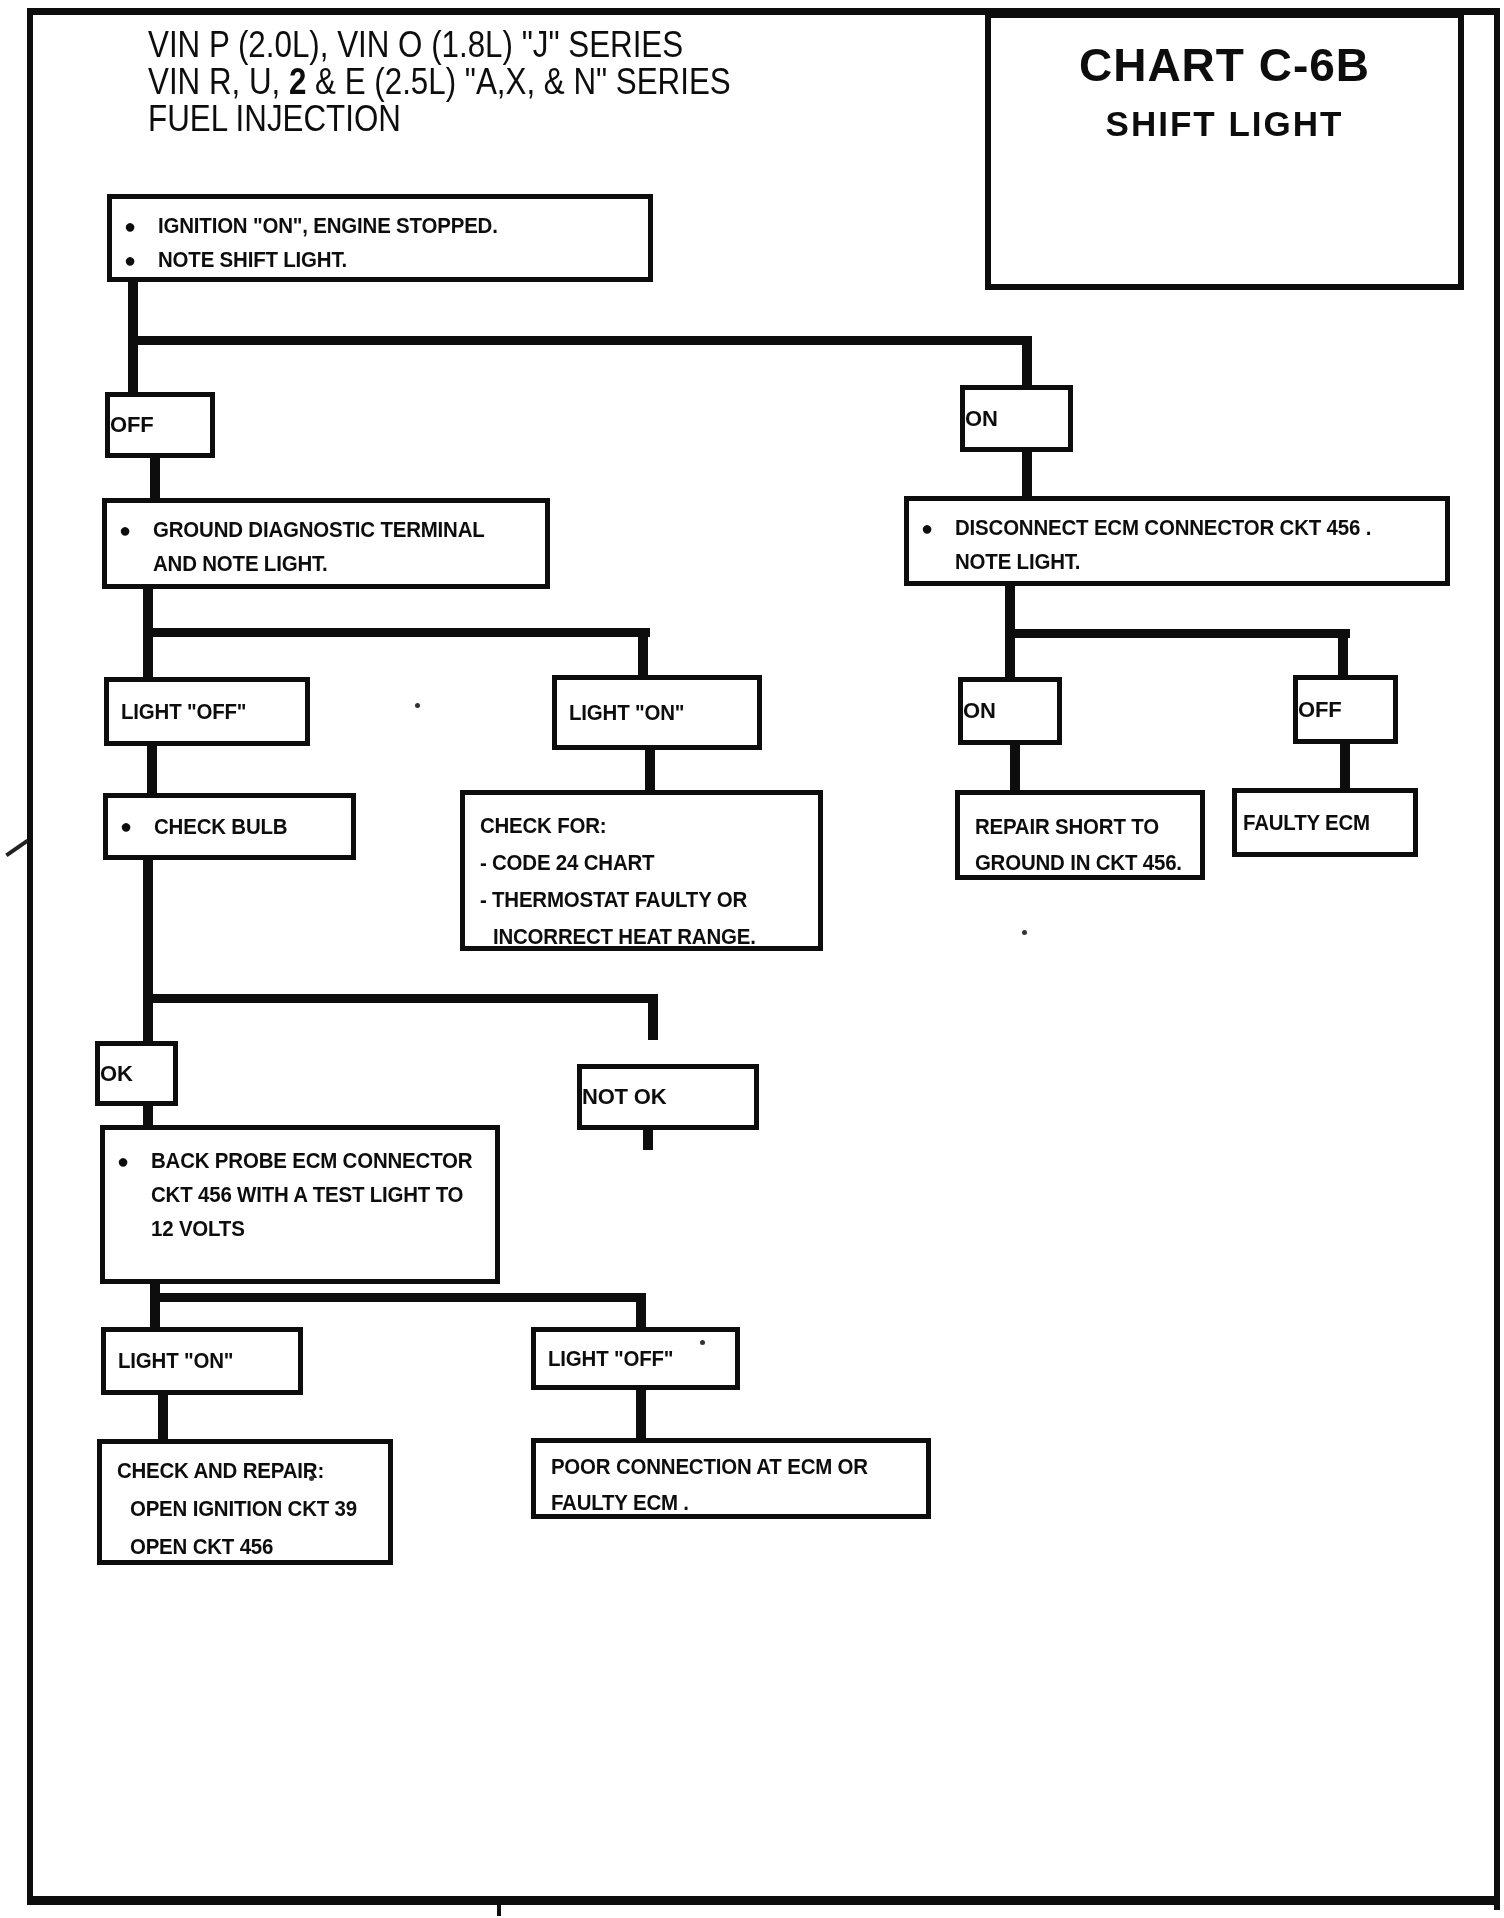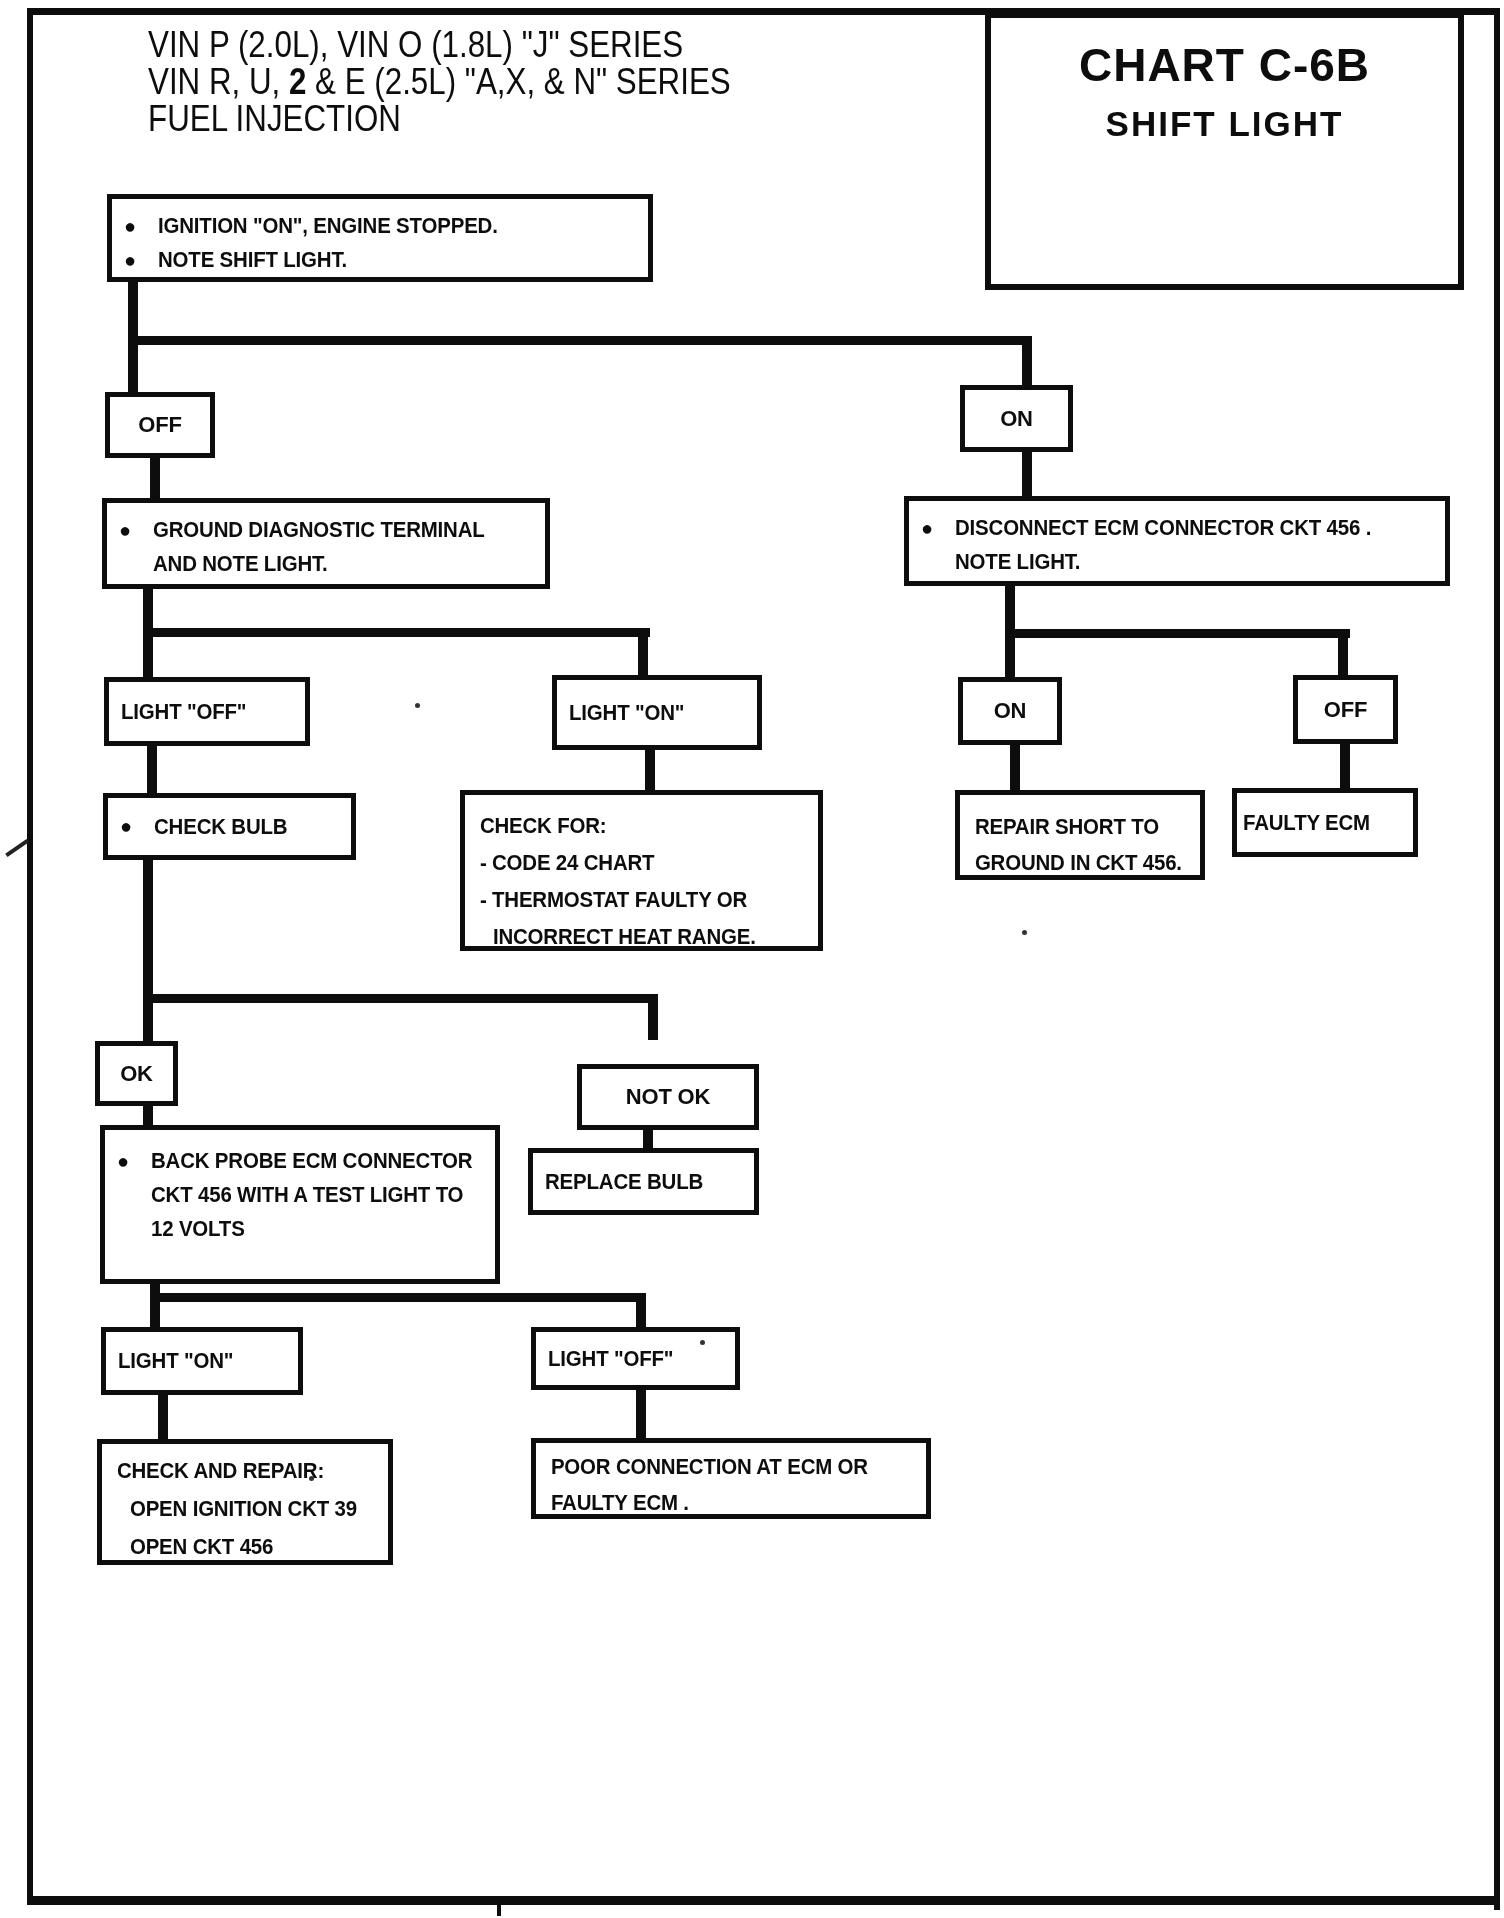--- a/index.html
+++ b/index.html
@@ -18,21 +18,21 @@
     border:6px solid #0d0d0d;box-sizing:border-box;background:#fff;text-align:center;}
   #titlebox .t1{margin-top:20px;font-size:46px;font-weight:bold;letter-spacing:1px;}
   #titlebox .t2{margin-top:12px;font-size:35px;font-weight:bold;letter-spacing:2px;}
   
   .node{position:absolute;background:#fff;border:5px solid #0d0d0d;box-sizing:border-box;
     font-weight:bold;font-size:22px;letter-spacing:-0.2px;}
   .node .nline{display:flex;align-items:baseline;line-height:34px;}
   .node .blt{width:46px;flex:0 0 46px;padding-left:12px;box-sizing:border-box;font-size:20px;}
   .node .ntext{transform:scaleX(0.93);transform-origin:0 50%;white-space:nowrap;}
   .padtop{padding-top:10px;}
-  .cent{display:flex;align-items:center;justify-content:center;}
+  .cent{display:flex;align-items:center;}
   .leftpad{display:flex;align-items:center;padding-left:12px;}
   .plain{padding-left:16px;}
   
   .cline{position:absolute;background:#0d0d0d;}
   
   .smudge{position:absolute;background:#222;transform:rotate(-35deg);}
   .dot{position:absolute;width:5px;height:5px;background:#333;border-radius:50%;}
 </style>
 </head>
 <body>
@@ -180,23 +180,20 @@
     <div class="nline">
       <span class="blt"></span>
       <span class="ntext">CKT 456 WITH A TEST LIGHT TO</span>
     </div>
     <div class="nline">
       <span class="blt"></span>
       <span class="ntext">12 VOLTS</span>
     </div>
   </div>
 
-  <div class="node leftpad" style="left:528px;top:1148px;width:231px;height:67px;">
-    <span class="ntext">REPLACE BULB</span>
-  </div>
 
   <div class="node leftpad" style="left:101px;top:1327px;width:202px;height:68px;">
     <span class="ntext">LIGHT "ON"</span>
   </div>
   <div class="node leftpad" style="left:531px;top:1327px;width:209px;height:63px;">
     <span class="ntext">LIGHT "OFF"</span>
   </div>
 
   <div class="node" style="left:97px;top:1439px;width:296px;height:126px;padding-top:8px;line-height:38px;">
     <div class="plain ntext" style="display:block;">CHECK AND REPAIR:</div>

